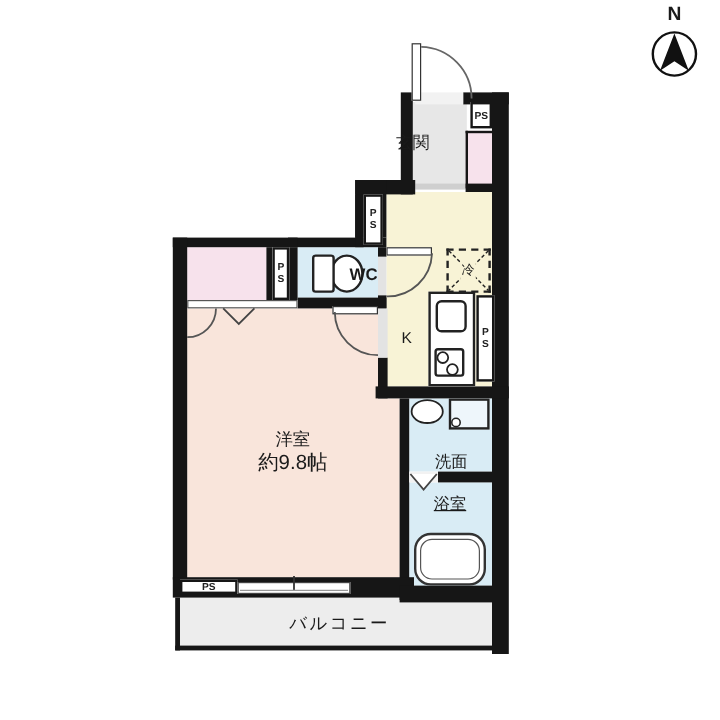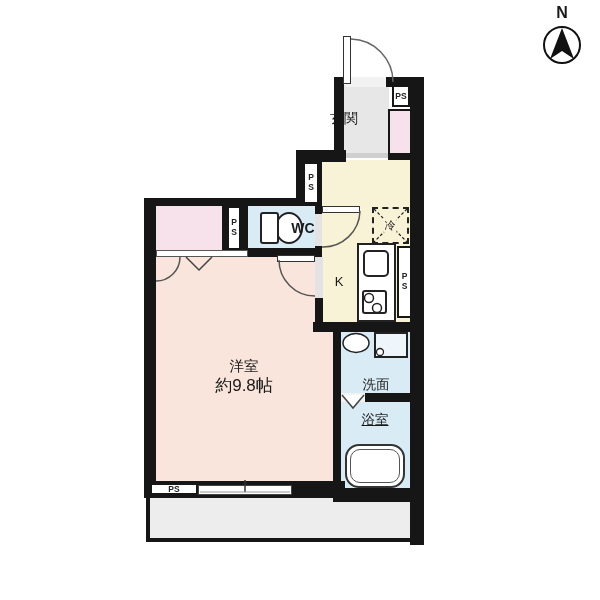--- a/index.html
+++ b/index.html
@@ -131,14 +131,15 @@
 
   <div class="abs label" style="left:562px;top:13px;font-size:16px;font-weight:bold;">N</div>
   <div class="abs label" style="left:344px;top:119px;font-size:14px;">玄関</div>
   <div class="abs label" style="left:303px;top:228px;font-size:14px;font-weight:bold;">WC</div>
   <div class="abs label" style="left:339px;top:281px;font-size:13px;">K</div>
   <div class="abs label" style="left:390px;top:225px;font-size:11px;background:#f8f3d6;padding:0 1px;">冷</div>
   <div class="abs label" style="left:376px;top:373px;font-size:13.5px;margin-top:12px;">洗面</div>
   <div class="abs label" style="left:375px;top:420px;font-size:13.5px;text-decoration:underline;">浴室</div>
   <div class="abs label" style="left:244px;top:366px;font-size:14.5px;">洋室</div>
   <div class="abs label" style="left:244px;top:385px;font-size:17px;">約9.8帖</div>
+  <div class="abs label" style="left:283px;top:520px;font-size:14.5px;letter-spacing:2px;">バルコニー</div>
 
 </div>
 
 </body></html>

